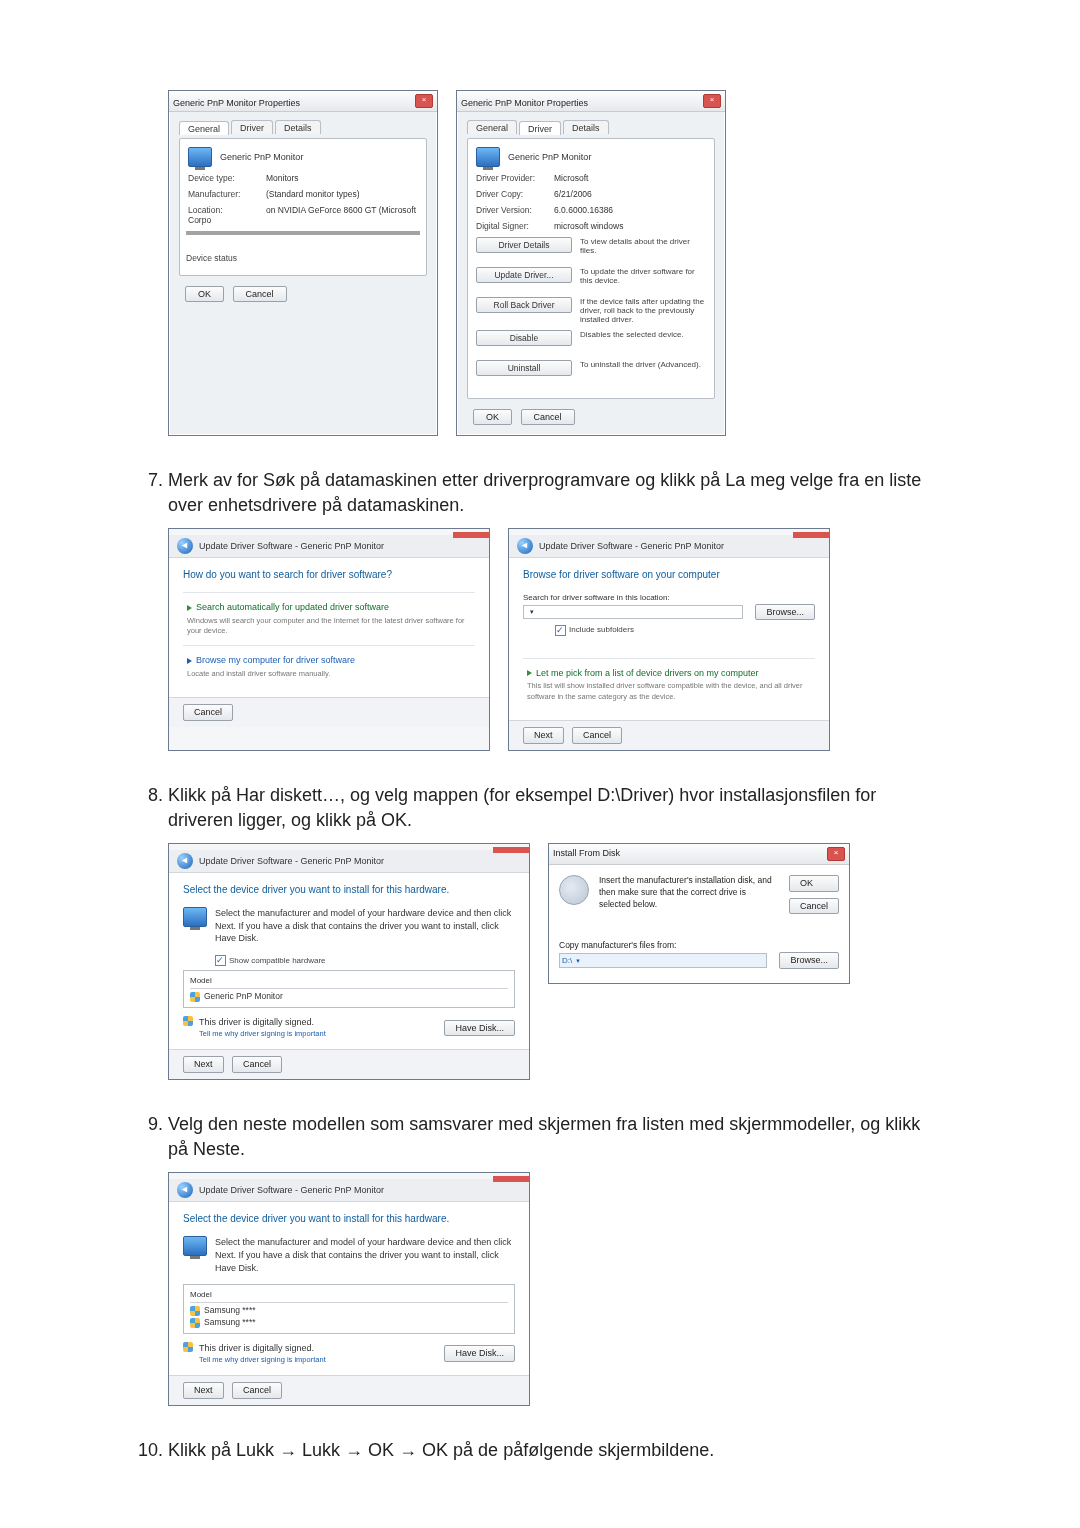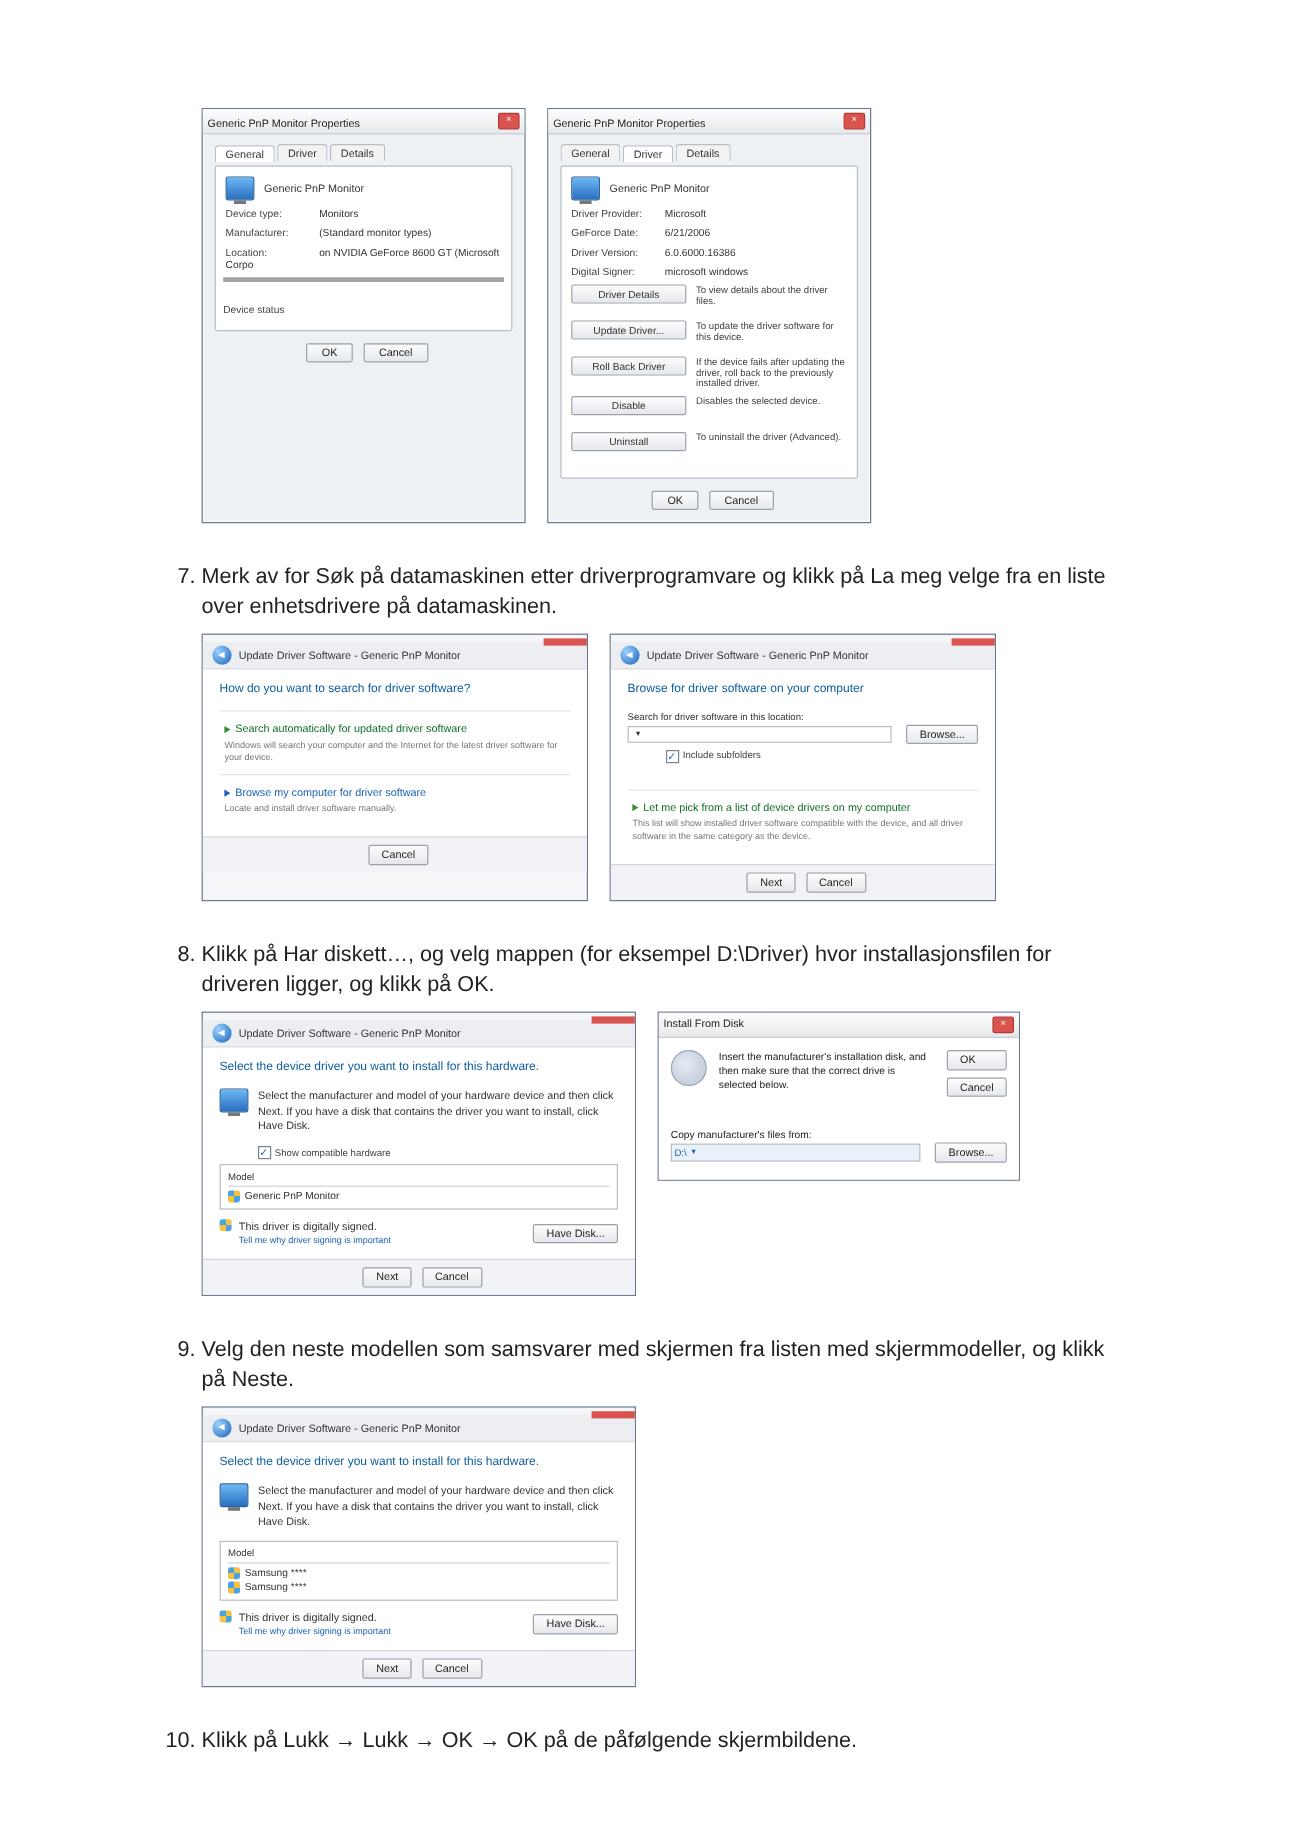--- a/index.html
+++ b/index.html
@@ -124,21 +124,21 @@
   }
   .scrollbar {
     position: absolute; right: 1px; top: 1px; bottom: 1px; width: 10px;
     background: #e7e9ec; border-left: 1px solid #ccc;
   }
   .scrollbar .thumb {
     position: absolute; left: 1px; right: 1px; top: 10px; height: 18px;
     background: #cfd3d8; border: 1px solid #b8bbc0;
   }
   .footer {
-    text-align: center;
+    text-align: left;
     padding-top: 10px;
   }
   .btn {
     display: inline-block;
     border: 1px solid #9aa1ab;
     background: linear-gradient(#fcfcfc, #e5e8ec);
     padding: 2px 12px;
     border-radius: 2px;
     font-size: 9px;
     margin-left: 6px;
@@ -315,21 +315,21 @@
           <div class="tab">General</div>
           <div class="tab active">Driver</div>
           <div class="tab">Details</div>
         </div>
         <div class="panel">
           <div class="monrow">
             <div class="monicon"></div>
             <div>Generic PnP Monitor</div>
           </div>
           <div class="kv"><span class="k">Driver Provider:</span><span>Microsoft</span></div>
-          <div class="kv"><span class="k">GeForce Date:</span><span>6/21/2006</span></div>
+          <div class="kv"><span class="k">Driver Copy:</span><span>6/21/2006</span></div>
           <div class="kv"><span class="k">Driver Version:</span><span>6.0.6000.16386</span></div>
           <div class="kv"><span class="k">Digital Signer:</span><span>microsoft windows</span></div>
           <div class="driverrows">
             <div class="row">
                 <span class="btnwide">Driver Details</span>
                 <span class="desc">To view details about the driver files.</span>
               </div>
             <div class="row">
                 <span class="btnwide">Update Driver...</span>
                 <span class="desc">To update the driver software for this device.</span>

